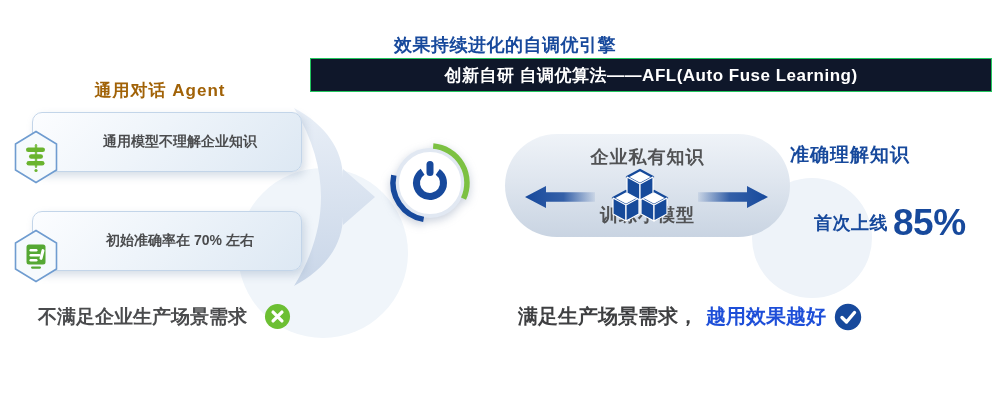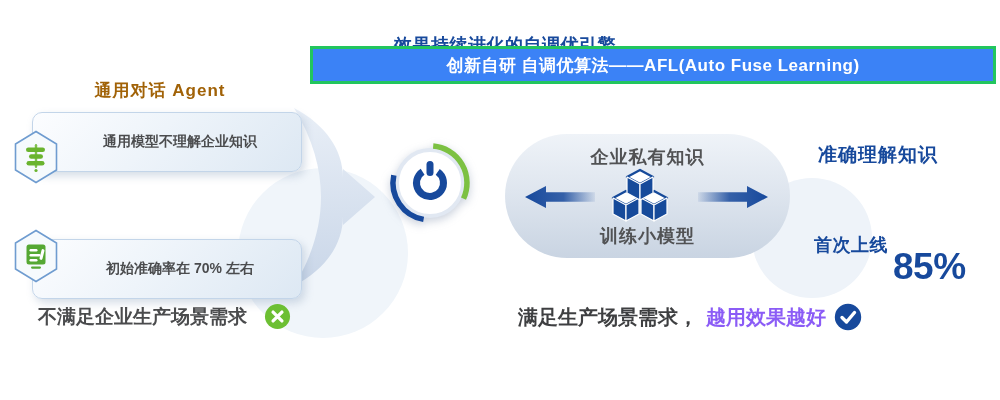--- a/index.html
+++ b/index.html
@@ -8,64 +8,64 @@
     font-family:"Liberation Sans","DejaVu Sans",sans-serif;
     border-radius:26px;
   }
   .deco{position:absolute;border-radius:50%;z-index:0;}
   .deco1{left:238px;top:168px;width:170px;height:170px;background:#f0f5fa;}
   .deco2{left:752px;top:178px;width:120px;height:120px;background:#eef3f9;}
   .layer{position:absolute;z-index:2;}
 
   .title{left:310px;top:33px;width:390px;text-align:center;
     font-size:18px;font-weight:bold;color:#17499c;letter-spacing:.5px;}
-  .banner{left:310px;top:46px;width:680px;height:32px;background:#3b82f6;
-    border:3px solid #22c55e;display:flex;align-items:center;justify-content:center;
+  .banner{left:310px;top:58px;width:680px;height:32px;background:#0f172a;
+    border:1px solid #22c55e;display:flex;align-items:center;justify-content:center;
     color:#ffffff;font-size:17px;font-weight:bold;letter-spacing:.5px;}
 
   .left-heading{left:60px;top:79px;width:200px;text-align:center;
     font-size:17px;font-weight:bold;color:#a16207;letter-spacing:1px;}
   .item-box{left:32px;width:270px;height:60px;border-radius:10px;
     background:linear-gradient(135deg,#fcfdff 0%,#eef4fa 45%,#dde8f3 100%);
     border:1px solid #c3d5e9;box-shadow:3px 4px 8px rgba(125,148,180,.32);
     display:flex;align-items:center;justify-content:center;
     font-size:14px;font-weight:bold;color:#4b4c4e;padding-left:26px;box-sizing:border-box;}
   .item-box.b1{top:112px;}
-  .item-box.b2{top:211px;margin-top:28px;}
+  .item-box.b2{top:211px;}
   .hex{left:14px;width:44px;height:54px;z-index:3;}
   .hex.h1{top:130px;}
   .hex.h2{top:229px;}
 
   .footer-left{left:38px;top:303px;display:flex;align-items:center;gap:17px;
     font-size:19px;font-weight:bold;color:#4a4b4d;}
-  .footer-right{left:518px;top:303px;display:flex;align-items:center;gap:8px;
+  .footer-right{left:518px;top:303px;display:flex;gap:8px;
     font-size:20px;font-weight:bold;}
   .footer-right .plain{color:#3e3f41;}
-  .footer-right .hl{color:#8b5cf6;}
+  .footer-right .hl{color:#1d4ed8;}
 
   .merge-arrow{left:291px;top:105px;z-index:1;}
   .power{left:386px;top:139px;filter:drop-shadow(0 3px 5px rgba(96,118,152,.35));}
   .launch-label{left:386px;top:231px;width:88px;text-align:center;
     font-size:17px;font-weight:bold;color:#17499c;letter-spacing:1px;}
 
-  .stadium{left:505px;top:134px;width:285px;height:124px;border-radius:64px;
+  .stadium{left:505px;top:134px;width:285px;height:103px;border-radius:64px;
     background:linear-gradient(180deg,#eff3f8 0%,#dfe6ef 45%,#c9d4e2 100%);z-index:1;}
   .stadium .lbl{position:absolute;left:0;width:100%;text-align:center;
     font-size:18px;font-weight:bold;color:#515254;letter-spacing:1px;}
   .stadium .lbl.top{top:11px;}
   .stadium .lbl.bottom{bottom:10px;}
   .stadium .cubes{position:absolute;left:104px;top:32px;}
   .stadium .flow{position:absolute;top:51px;}
   .stadium .flow.left{left:20px;}
   .stadium .flow.right{right:22px;}
 
-  .result-heading{left:818px;top:142px;font-size:19px;font-weight:bold;color:#17499c;letter-spacing:1px;}
+  .result-heading{left:790px;top:142px;font-size:19px;font-weight:bold;color:#17499c;letter-spacing:1px;}
   .metric{left:814px;top:202px;display:flex;align-items:center;gap:5px;color:#17499c;font-weight:bold;}
   .metric .lbl{font-size:18px;line-height:1.25;text-align:center;letter-spacing:.5px;}
-  .metric .val{font-size:37px;letter-spacing:-.5px;margin-top:44px;}
+  .metric .val{font-size:37px;letter-spacing:-.5px;}
 </style>
 </head>
 <body>
 
 <div class="canvas">
 
   <div class="deco deco1"></div>
   <div class="deco deco2"></div>
 
   <div class="layer title">效果持续进化的自调优引擎</div>

